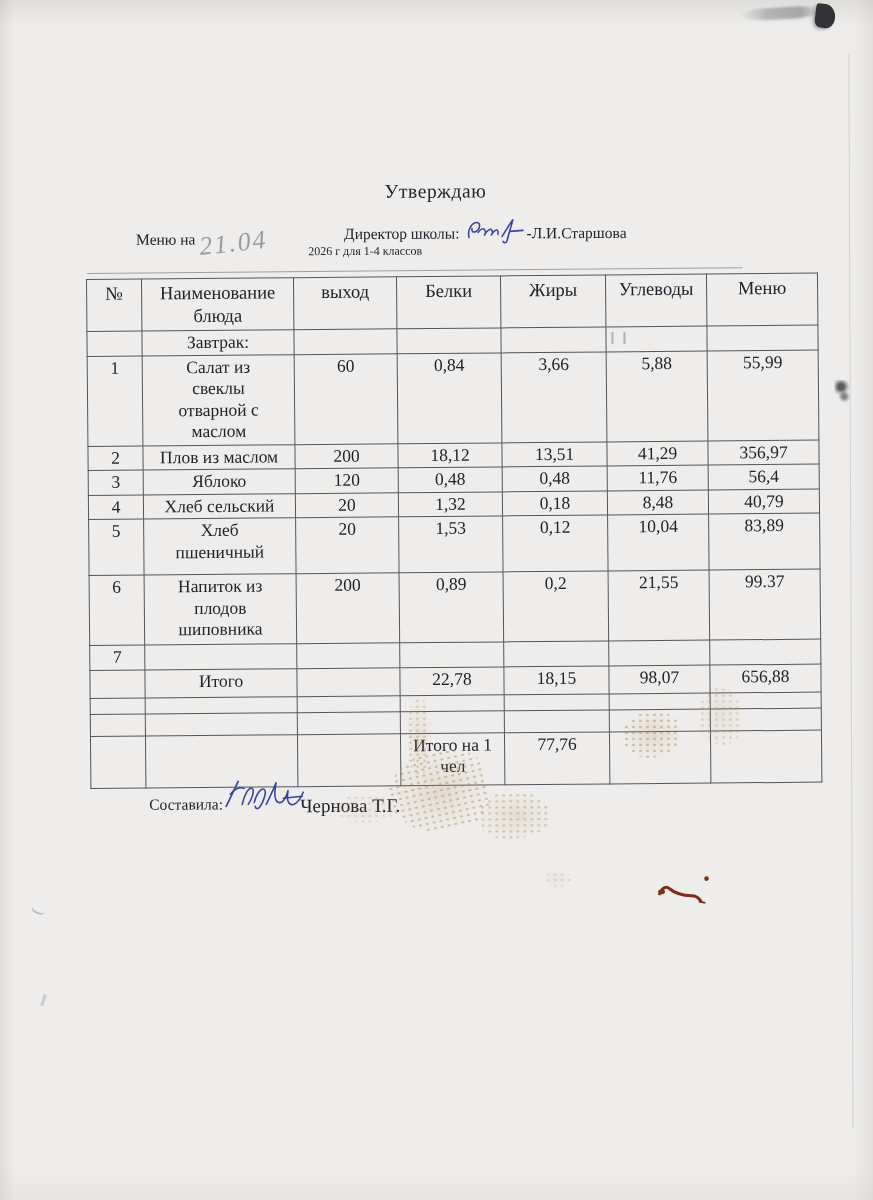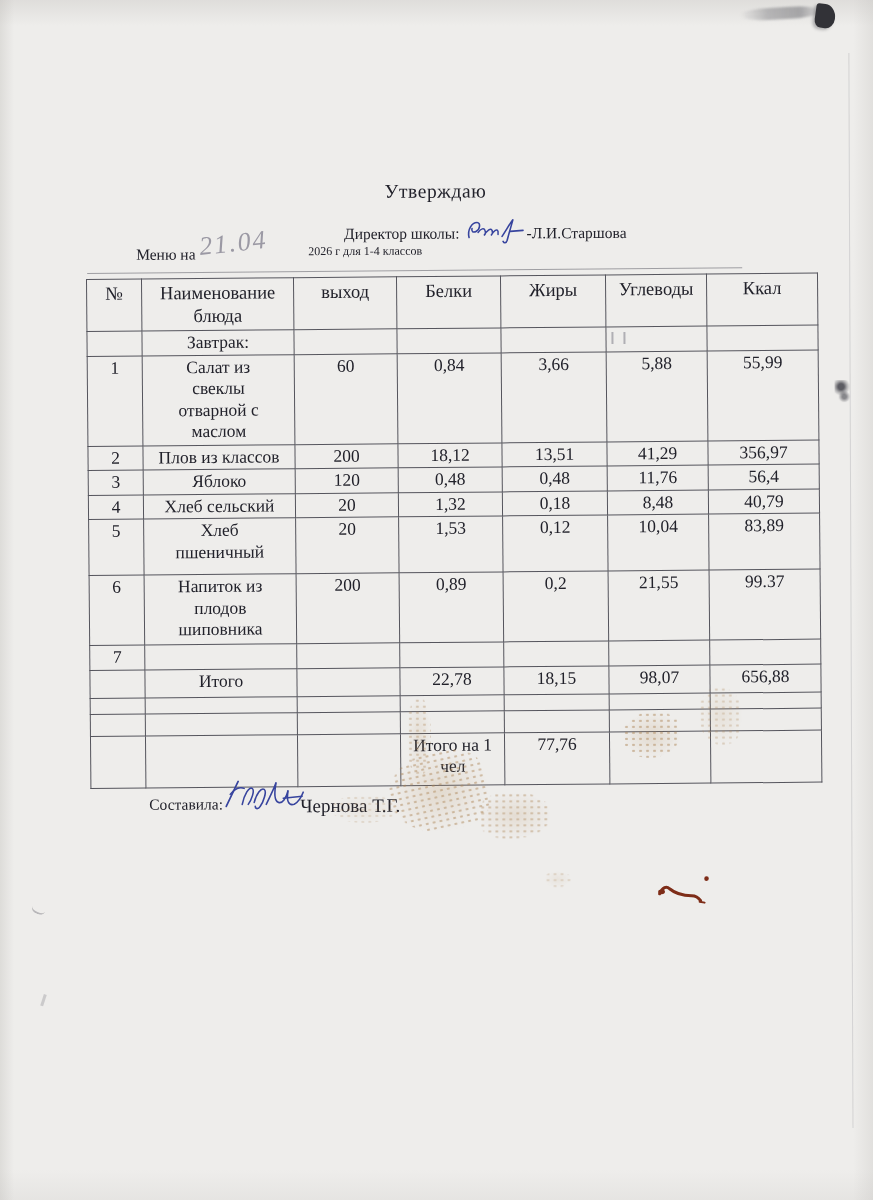--- a/index.html
+++ b/index.html
@@ -15,21 +15,21 @@
     font-family:"Liberation Serif", serif;
     color:#22222b;
   }
   .rot{position:absolute;left:0;top:0;width:873px;height:1200px;transform:rotate(-0.22deg);transform-origin:40% 40%;}
 
   
   .approve{position:absolute;left:0;top:181px;width:873px;text-align:center;
     font-size:19.5px;letter-spacing:.6px;}
   .director-line{position:absolute;left:345px;top:219px;font-size:15.5px;white-space:nowrap;}
   .director-line .sig{vertical-align:-6px;margin:0 1px 0 6px;}
-  .menu-prefix{position:absolute;left:137px;top:245px;font-size:15.5px;}
+  .menu-prefix{position:absolute;left:137px;top:230px;font-size:15.5px;}
   .hand-date{position:absolute;left:200px;top:228px;font-size:26px;font-style:italic;
     color:#9b99a4;transform:rotate(-6deg);letter-spacing:2px;}
   .class-line{position:absolute;left:309px;top:244px;font-size:12px;}
 
   
   table.menu{position:absolute;left:88px;top:278px;width:731px;border-collapse:collapse;
     table-layout:fixed;transform:rotate(-0.28deg);transform-origin:0 50%;}
   table.menu{border:1.5px solid #4c4c55;}
   table.menu td, table.menu th{border:1px solid #55555d;padding:1px 3px;vertical-align:top;
     text-align:center;font-weight:normal;font-size:17.5px;line-height:21.5px;overflow:hidden;}
@@ -110,21 +110,21 @@
           <col style="width:111px">
       </colgroup>
       <tbody>
         <tr class="rh-hdr">
           <th>№</th>
           <th>Наименование блюда</th>
           <th>выход</th>
           <th>Белки</th>
           <th>Жиры</th>
           <th>Углеводы</th>
-          <th>Ккал</th>
+          <th>Меню</th>
         </tr>
         <tr class="rh-sm">
           <td></td>
           <td>Завтрак:</td>
           <td></td>
           <td></td>
           <td></td>
           <td></td>
           <td></td>
         </tr>
@@ -132,21 +132,21 @@
           <td>1</td>
           <td><div class="nm w95">Салат из свеклы отварной с маслом</div></td>
           <td>60</td>
           <td>0,84</td>
           <td>3,66</td>
           <td>5,88</td>
           <td>55,99</td>
         </tr>
         <tr class="rh-sm">
           <td>2</td>
-          <td>Плов из классов</td>
+          <td>Плов из маслом</td>
           <td>200</td>
           <td>18,12</td>
           <td>13,51</td>
           <td>41,29</td>
           <td>356,97</td>
         </tr>
         <tr class="rh-sm">
           <td>3</td>
           <td>Яблоко</td>
           <td>120</td>

